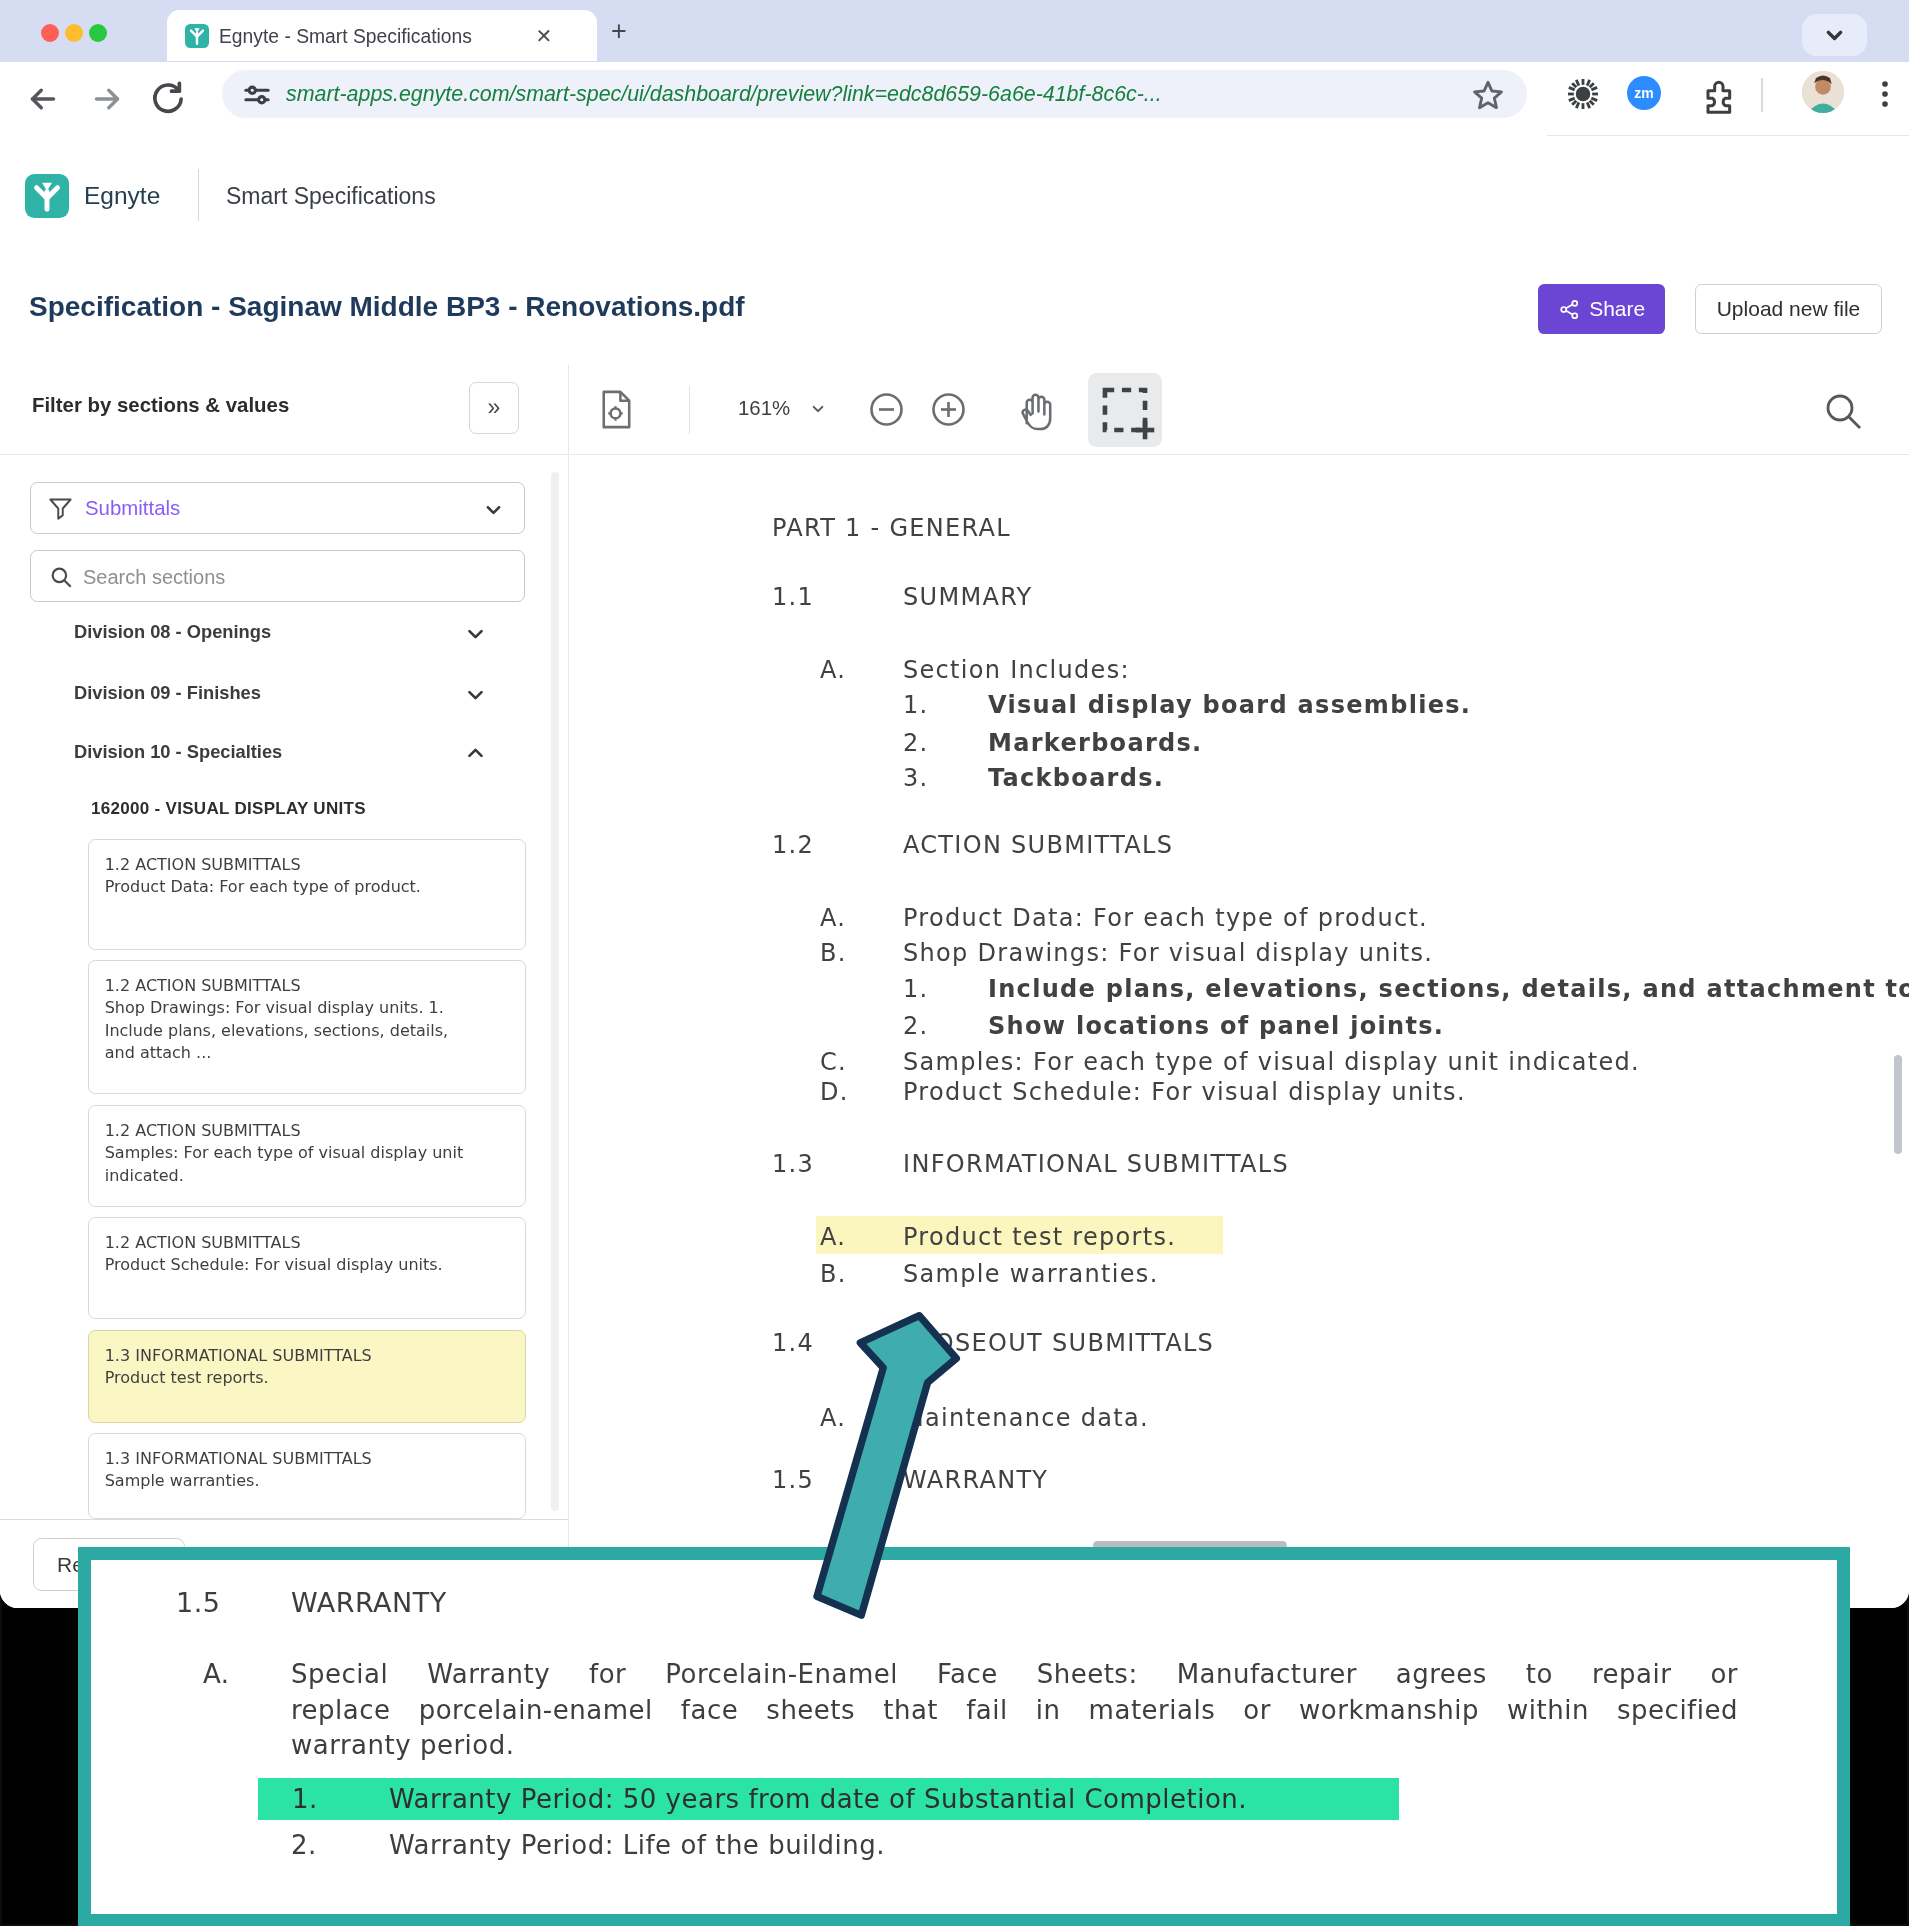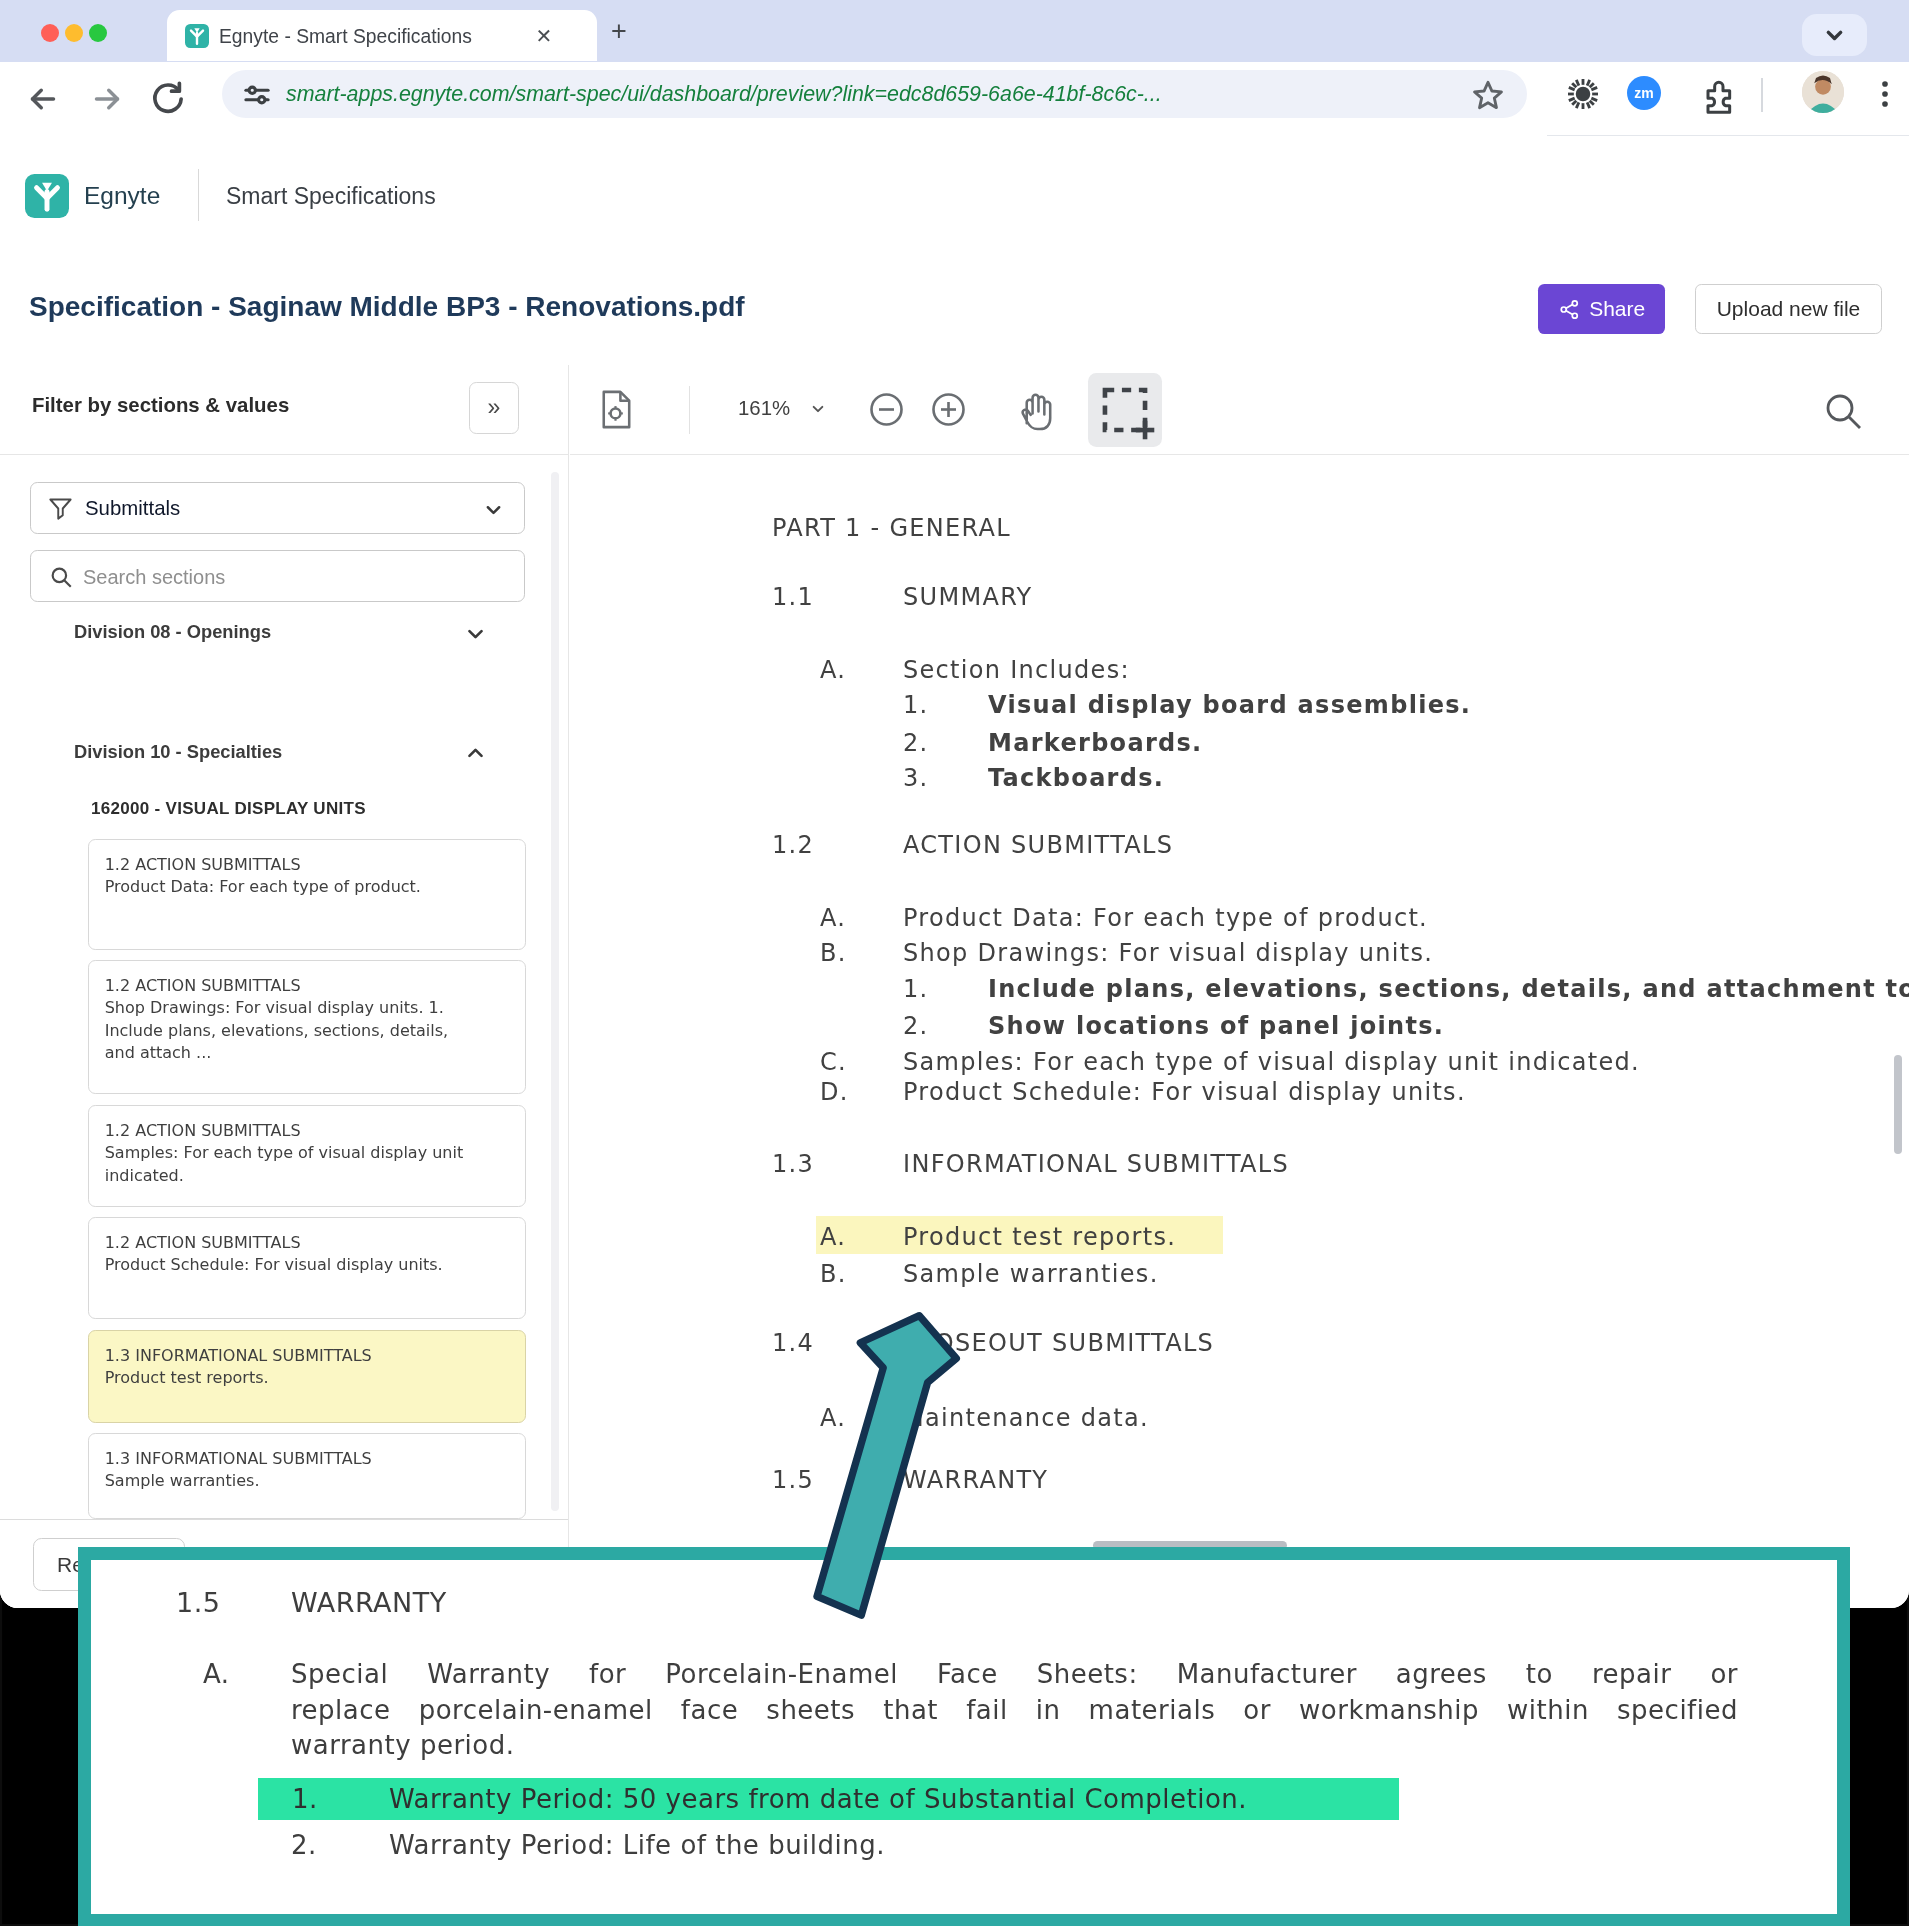--- a/index.html
+++ b/index.html
@@ -42,21 +42,21 @@
   .btn{position:absolute;top:38px;height:50px;border-radius:6.3px;font-size:21px;display:flex;align-items:center;justify-content:center;box-sizing:border-box;}
   .btn-share{left:1538px;width:127px;background:#6B46D4;color:#fff;gap:8.4px;}
   .btn-upload{left:1695px;width:187px;background:#fff;color:#2e2e2e;border:1px solid #cfcfcf;}
   
   .sidebar{position:absolute;left:0;top:365px;width:569px;height:1243px;background:#fff;border-right:1px solid #e6e6e6;box-sizing:border-box;}
   .sb-head{position:absolute;left:0;top:0;width:100%;height:90px;border-bottom:1px solid #e6e6e6;box-sizing:border-box;}
   .sb-title{position:absolute;left:32px;top:29px;font-size:20.4px;font-weight:bold;color:#2c2c2c;}
   .collapse{position:absolute;left:469px;top:17px;width:48px;height:50px;border:1px solid #d6d6d6;border-radius:7.3px;
             font-size:23px;color:#4a4a4a;text-align:center;line-height:48px;}
   .sb-box{position:absolute;left:30px;width:495px;height:52px;border:1px solid #c9c9c9;border-radius:7.3px;box-sizing:border-box;background:#fff;}
-  .sb-box .val{position:absolute;left:54px;top:13.6px;font-size:20.4px;color:#0f172a;}
+  .sb-box .val{position:absolute;left:54px;top:13.6px;font-size:20.4px;color:#8b5cf6;}
   .sb-search-input{position:absolute;left:50px;top:5.2px;width:397px;height:40px;border:none;outline:none;
             font-size:20px;color:#2f2f2f;font-family:"Liberation Sans",sans-serif;background:transparent;}
   .sb-search-input::placeholder{color:#8f8f8f;}
   .division{position:absolute;left:4px;width:543px;height:30px;padding-left:32px;}
   .division .dlab{position:absolute;left:70px;top:2.1px;font-size:18.3px;font-weight:bold;color:#3c3c3c;}
   .seclabel{position:absolute;left:91px;top:434px;font-size:17px;font-weight:bold;color:#2d2d2d;letter-spacing:0.3px;}
   .card{position:absolute;left:88px;width:438px;border:1px solid #d8d8d8;border-radius:7.3px;background:#fff;
         box-sizing:border-box;padding:13.6px 15.7px;font-family:"DejaVu Sans",sans-serif;font-size:16px;
         line-height:22.5px;color:#3f3f3f;overflow:hidden;}
   .card .cbody{width:365px;}
@@ -278,20 +278,26 @@
           </svg>
         <input class="sb-search-input" placeholder="Search sections" style="">
       </div>
 
       <div class="division" style="top:254px;">
         <div class="dlab">Division 08 - Openings</div>
         <svg viewBox="0 0 24 24" width="29" height="29" style="position:absolute;left:457px;top:0;">
           <polyline points="7,10 12,15 17,10" fill="none" stroke="#3a3a3a" stroke-width="2.2" stroke-linecap="round" stroke-linejoin="round"></polyline>
           </svg>
       </div>
+      <div class="division" style="top:315px;">
+        <div class="dlab">Division 09 - Finishes</div>
+        <svg viewBox="0 0 24 24" width="29" height="29" style="position:absolute;left:457px;top:0;">
+          <polyline points="7,10 12,15 17,10" fill="none" stroke="#3a3a3a" stroke-width="2.2" stroke-linecap="round" stroke-linejoin="round"></polyline>
+          </svg>
+      </div>
       <div class="division" style="top:374px;">
         <div class="dlab">Division 10 - Specialties</div>
         <svg viewBox="0 0 24 24" width="29" height="29" style="position:absolute;left:457px;top:0;">
           <polyline points="7,14 12,9 17,14" fill="none" stroke="#3a3a3a" stroke-width="2.2" stroke-linecap="round" stroke-linejoin="round"></polyline>
           </svg>
       </div>
 
       <div class="seclabel">162000 - VISUAL DISPLAY UNITS</div>
 
       <div class="card" style="top:474px;height:111px;">

